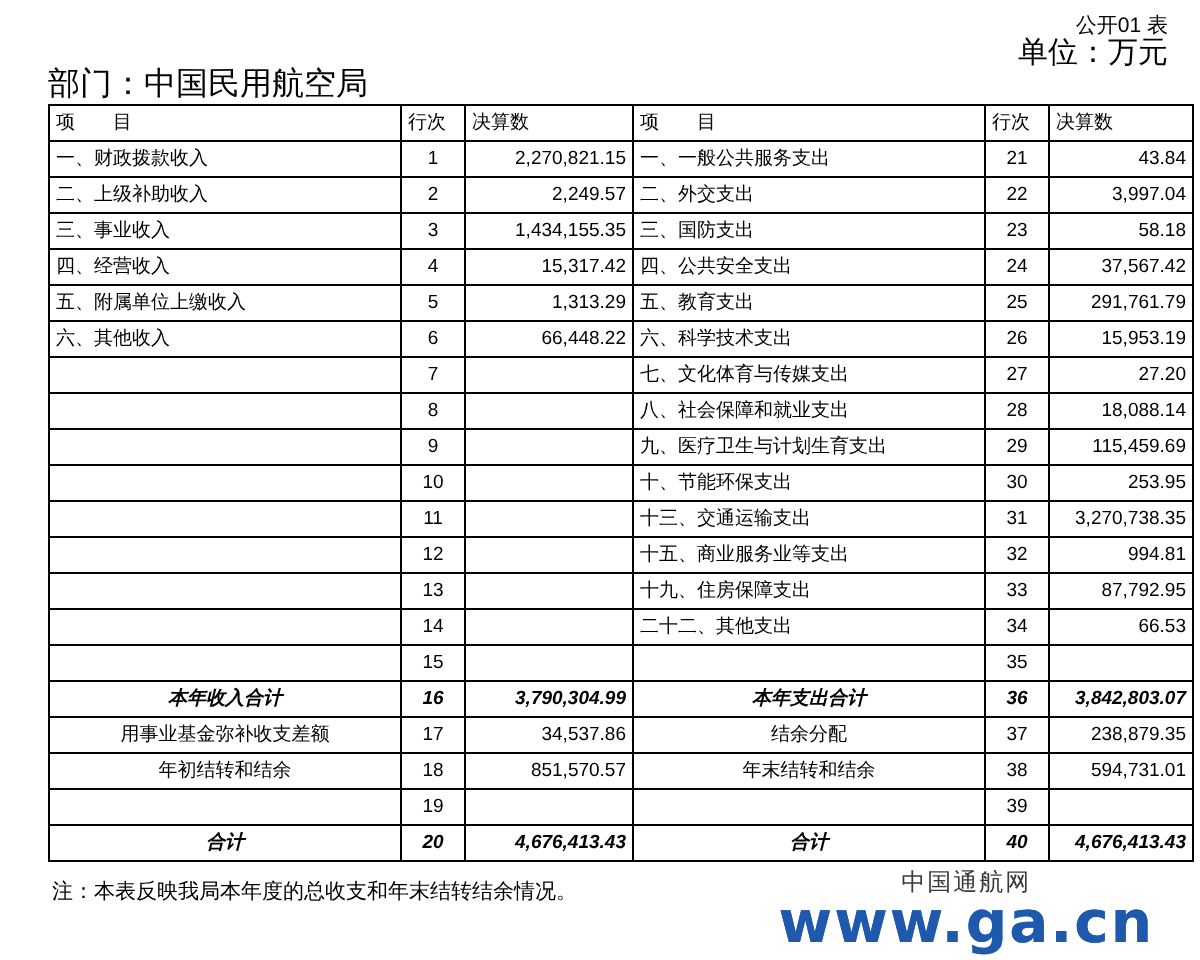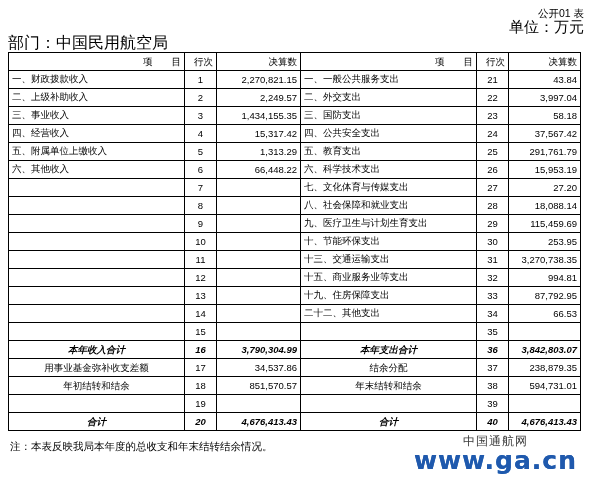--- a/index.html
+++ b/index.html
@@ -13,21 +13,21 @@
     font-family: "Liberation Sans", sans-serif;
     color: #000000;
     position: relative;
     overflow: hidden;
   }
   .page {
     position: relative;
     width: 600px;
     height: 480px;
     box-sizing: border-box;
-    padding: 4px 14px 0 8px;
+    padding: 4px 14px 0 24px;
   }
   .topline {
     text-align: right;
     font-size: 10.5px;
     line-height: 14px;
     margin-top: 2px;
     margin-right: 2px;
   }
   .subline {
     text-align: right;
@@ -56,26 +56,25 @@
     vertical-align: middle;
     overflow: hidden;
     white-space: nowrap;
   }
   .hdr-major {
     text-align: center;
     font-size: 11px;
     height: 19px;
   }
   .hdr-cell {
-    text-align: right;
+    text-align: left;
   }
   .name-cell {
     text-align: left;
     padding-left: 6px;
-    font-family: Liberation Serif, serif;
   }
   .num-cell {
     text-align: right;
     padding-right: 5px;
   }
   .ctr {
     text-align: center;
   }
   .bold {
     font-weight: bold;
@@ -99,21 +98,21 @@
     text-align: center;
     pointer-events: none;
   }
   .wm-top {
     font-size: 12px;
     color: #3a3a3a;
     letter-spacing: 1px;
     font-family: "DejaVu Sans", sans-serif;
   }
   .wm-main {
-    font-size: 25px;
+    font-size: 29px;
     font-weight: bold;
     font-family: "DejaVu Sans", sans-serif;
     letter-spacing: 1px;
     background: linear-gradient(90deg, #1f4fa0 0%, #2f7fd0 40%, #1f4fa0 100%);
     -webkit-background-clip: text;
     background-clip: text;
     color: #1f59ad;
     line-height: 26px;
     margin-top: -2px;
   }

